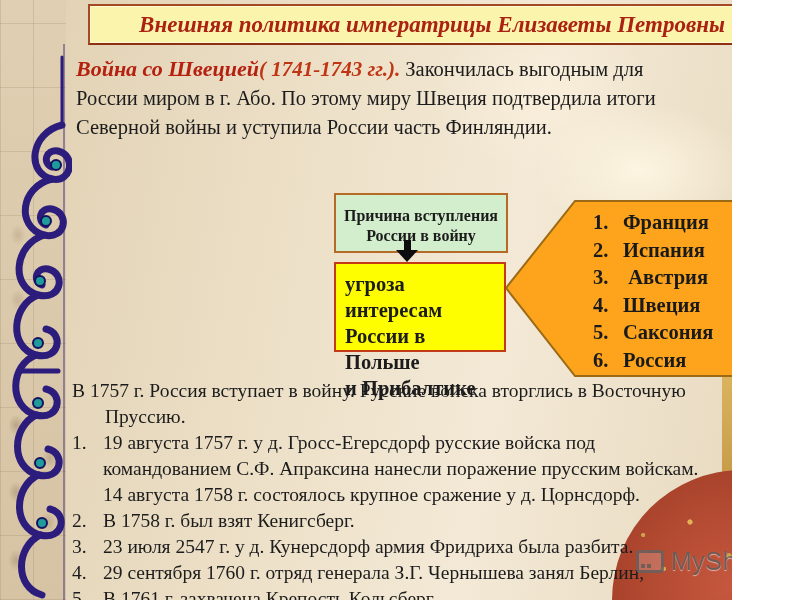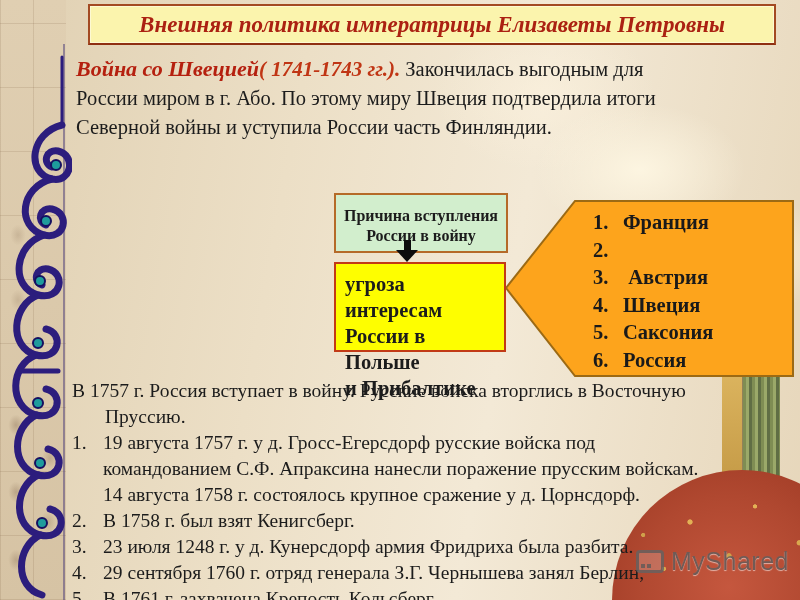--- a/index.html
+++ b/index.html
@@ -1,17 +1,17 @@
 <!DOCTYPE html>
 <html><head>
 <meta charset="utf-8">
 <style>
   html,body{margin:0;padding:0;}
   .slide{
-    position:relative; width:800px; height:600px; overflow:hidden;
+    position:relative; width:732px; height:600px; overflow:hidden;
     font-family:"Liberation Serif", serif; color:#1c1c1c;
     background:#fef9c3;
   }
   .abs{position:absolute;}
 
   
   .bg-base{
     left:0; top:0; width:800px; height:600px;
     background:
       radial-gradient(150px 95px at 640px 170px, rgba(255,248,228,.85), rgba(255,248,228,0) 70%),
@@ -178,20 +178,21 @@
     <svg width="290" height="177" viewBox="0 0 290 177">
       <polygon points="70,1 288,1 288,176 70,176 1,88" fill="#fda41c" stroke="#9c6a14" stroke-width="2"></polygon>
     </svg>
     <div class="orange-rows">
       <div class="o-row">
           <span class="o-num">1.</span>
           <span class="o-t">Франция</span>
         </div>
       <div class="o-row">
           <span class="o-num">2.</span>
+          <span class="o-t">Испания</span>
         </div>
       <div class="o-row">
           <span class="o-num">3.</span>
           <span class="o-t"> Австрия</span>
         </div>
       <div class="o-row">
           <span class="o-num">4.</span>
           <span class="o-t">Швеция</span>
         </div>
       <div class="o-row">
@@ -221,21 +222,21 @@
         <span class="tl-t">19 августа 1757 г. у д. Гросс-Егерсдорф русские войска под
 командованием С.Ф. Апраксина нанесли поражение прусским войскам.
 14 августа 1758 г. состоялось крупное сражение у д. Цорнсдорф.</span>
       </div>
     <div class="tl-item">
         <span class="tl-num">2.</span>
         <span class="tl-t">В 1758 г. был взят Кенигсберг.</span>
       </div>
     <div class="tl-item">
         <span class="tl-num">3.</span>
-        <span class="tl-t">23 июля 1248 г. у д. Кунерсдорф армия Фридриха была разбита.</span>
+        <span class="tl-t">23 июля 2547 г. у д. Кунерсдорф армия Фридриха была разбита.</span>
       </div>
     <div class="tl-item">
         <span class="tl-num">4.</span>
         <span class="tl-t">29 сентября 1760 г. отряд генерала З.Г. Чернышева занял Берлин,</span>
       </div>
     <div class="tl-item">
         <span class="tl-num">5.</span>
         <span class="tl-t">В 1761 г. захвачена Крепость Кольсберг.</span>
       </div>
   </div>

